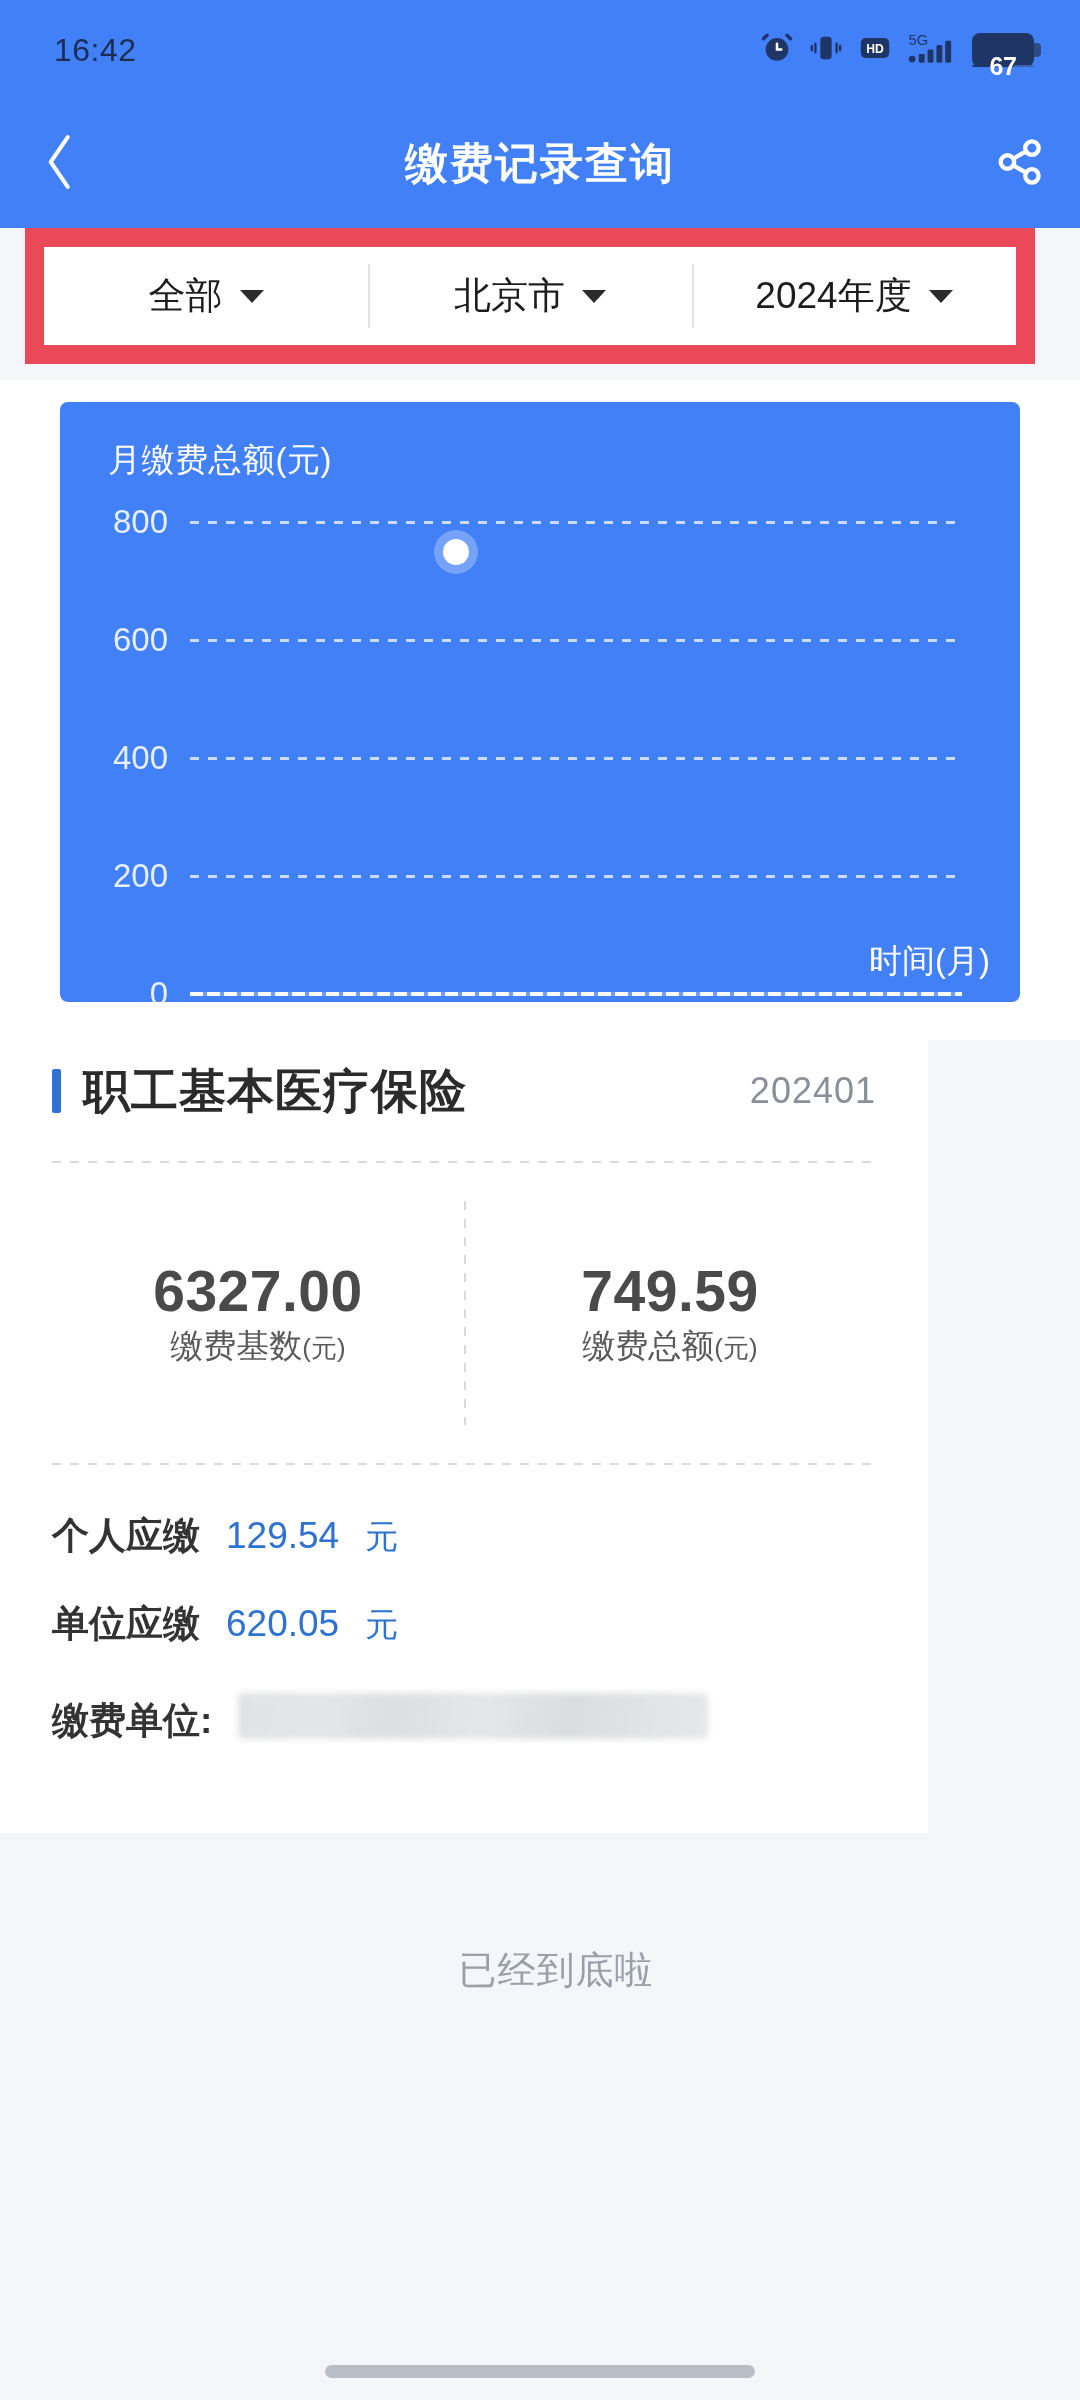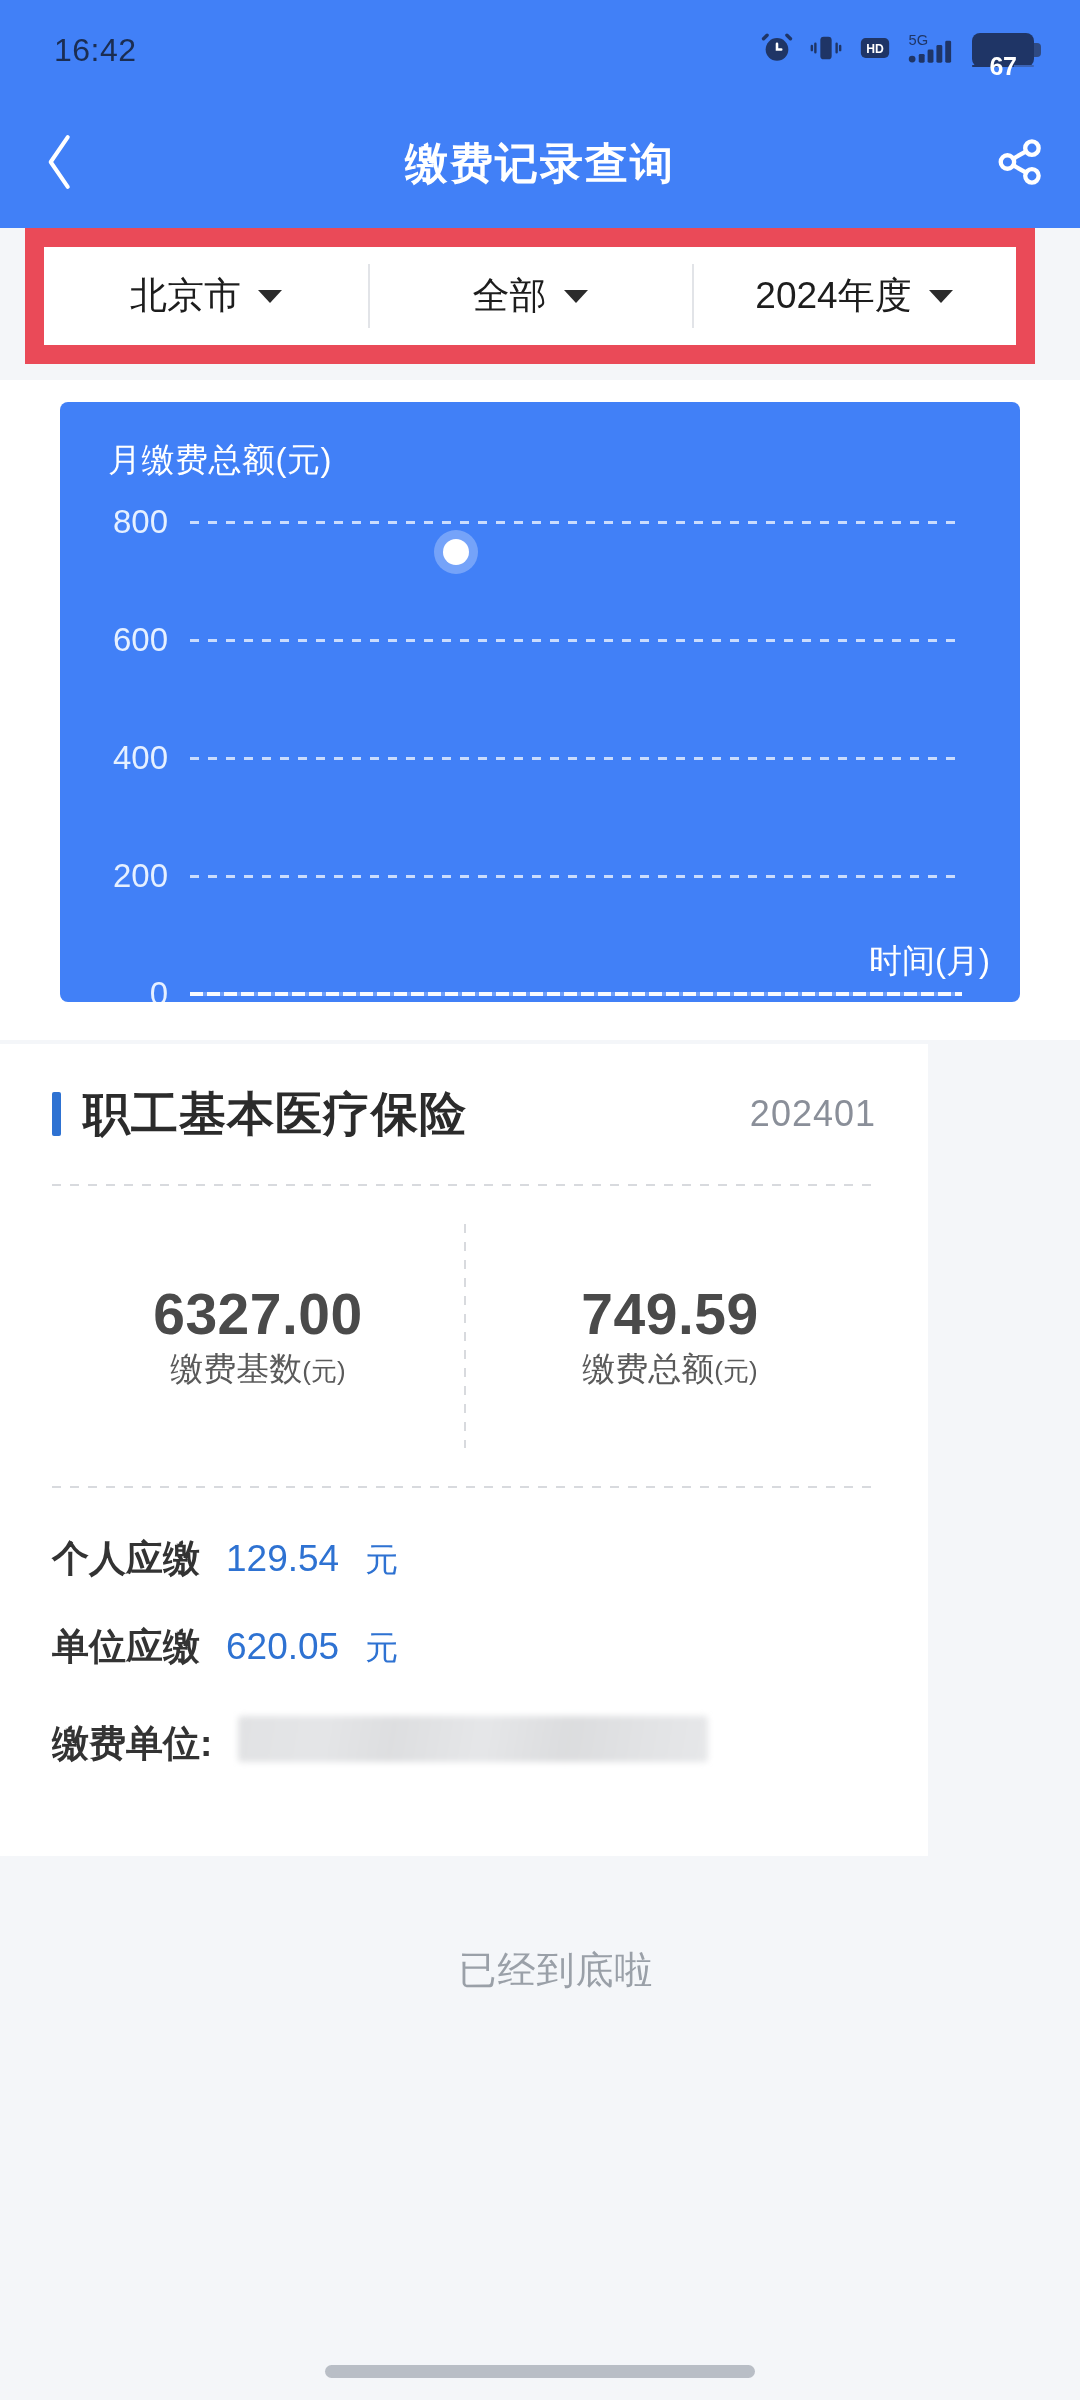--- a/index.html
+++ b/index.html
@@ -126,21 +126,21 @@
   .xaxis-label {
     position: absolute; right: 30px; bottom: 18px;
     color: #ffffff; font-size: 33px;
   }
 
   
   .gap { position: absolute; left: 0; width: 1080px; background: #f4f6f9; }
 
   
   .record-card {
-    position: absolute; top: 1044px; left: 0; width: 928px; height: 812px;
+    position: absolute; top: 1021px; left: 0; width: 928px; height: 812px;
     background: #ffffff; padding: 0 52px;
   }
   .rec-head {
     height: 140px; display: flex; align-items: center; justify-content: space-between;
   }
   .rec-head-left { display: flex; align-items: center; gap: 22px; }
   .rec-bar { width: 9px; height: 44px; background: #2e72d2; border-radius: 2px; }
   .rec-title { font-size: 47px; font-weight: bold; color: #2b2b2b; letter-spacing: 1px; }
   .rec-period { font-size: 36px; color: #8a8f99; letter-spacing: 1px; }
 
@@ -261,26 +261,26 @@
           <path d="M9 10.4 L14.8 7.1 M9 13.6 L14.8 16.9" stroke="#ffffff" stroke-width="2" stroke-linecap="round"></path>
         </svg>
       </span>
     </div>
   </div>
 
   <div class="filter-wrap">
     <div class="filter-bar">
 
       <div class="filter-item">
+        <span class="filter-label">全部</span>
+        <span class="caret"></span>
+      </div>
+
+      <div class="filter-item">
         <span class="filter-label">北京市</span>
-        <span class="caret"></span>
-      </div>
-
-      <div class="filter-item">
-        <span class="filter-label">全部</span>
         <span class="caret"></span>
       </div>
 
       <div class="filter-item">
         <span class="filter-label">2024年度</span>
         <span class="caret"></span>
       </div>
 
     </div>
   </div>

